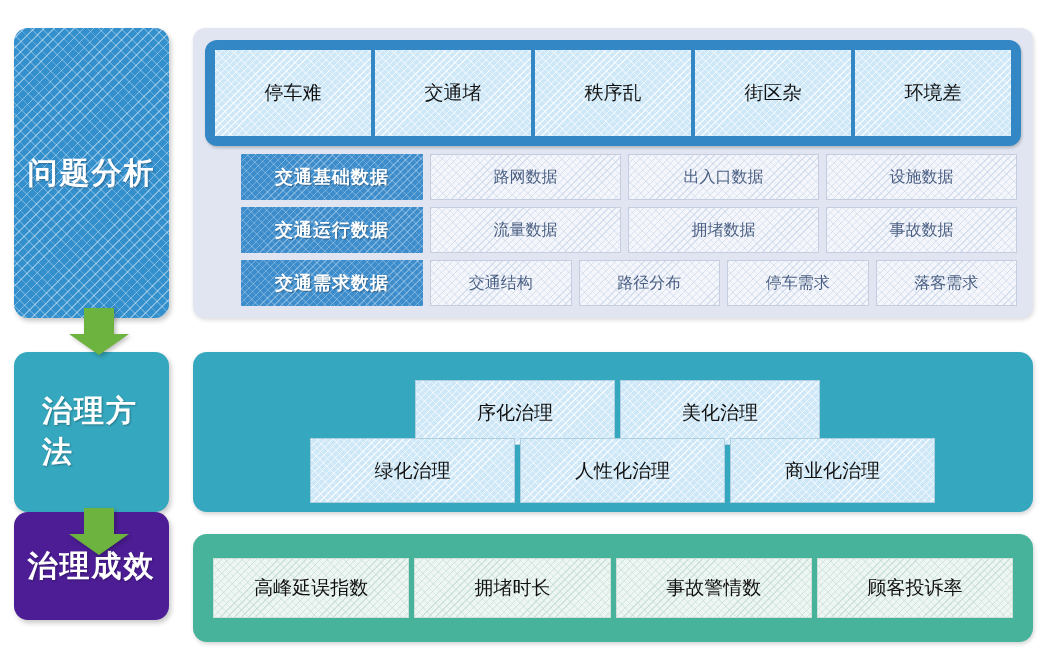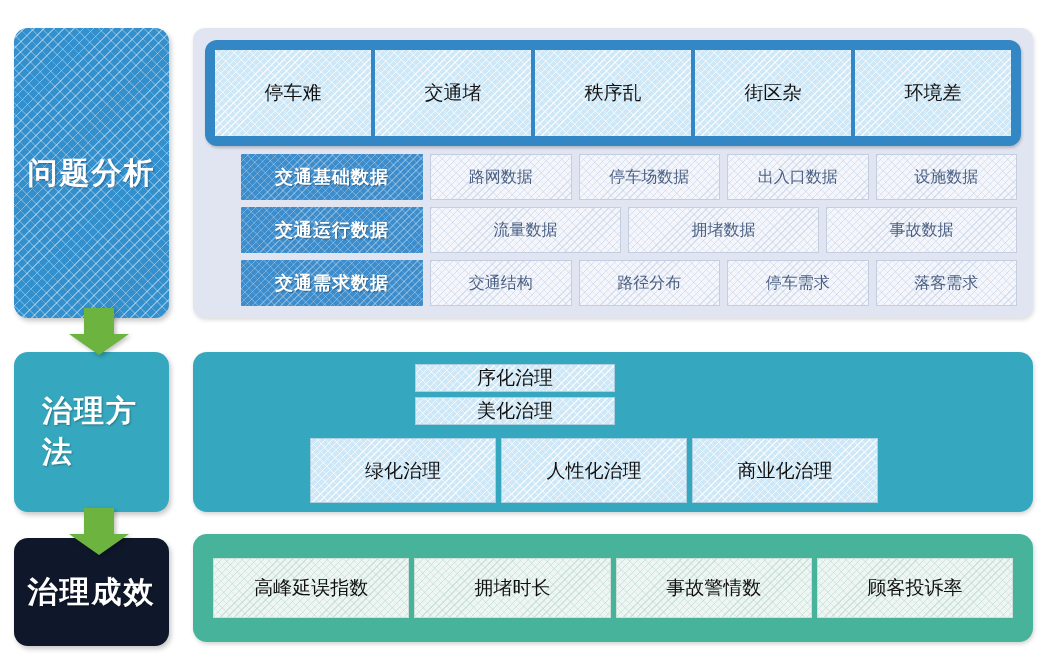--- a/index.html
+++ b/index.html
@@ -59,21 +59,21 @@
     color: #ffffff;
     font-weight: bold;
     font-size: 30px;
     letter-spacing: 2px;
     text-shadow: 1px 1px 2px rgba(0,0,0,.30);
     box-shadow: 2px 3px 5px rgba(0,0,0,.22);
     box-sizing: border-box;
   }
   #rail-problem { top: 28px;  height: 290px; }
   #rail-method  { top: 352px; height: 160px; background: #35a8bf; padding-left: 28px; }
-  #rail-effect  { top: 538px; height: 108px; background: #0f172a; }
+  #rail-effect  { top: 512px; height: 108px; background: #4c1d95; }
 
   
   .arrow {
     position: absolute;
     left: 68px;
     width: 62px;
     height: 48px;
     z-index: 5;
     filter: drop-shadow(2px 2px 2px rgba(0,0,0,.25));
   }
@@ -157,33 +157,33 @@
     background: #35a8bf;
     border-radius: 14px;
     box-shadow: 1px 2px 4px rgba(0,0,0,.18);
   }
   .method-row {
     position: absolute;
     display: flex;
     gap: 5px;
     height: 65px;
   }
-  #method-row-1 { left: 222px; top: 12px; flex-direction: column; }
+  #method-row-1 { left: 222px; top: 28px; }
   #method-row-2 { left: 117px; top: 86px; }
   .method-cell {
     display: flex;
     align-items: center;
     justify-content: center;
     font-size: 19px;
     color: #101010;
     border: 1px solid #aecfe0;
     box-sizing: border-box;
   }
   .method-cell.w1 { width: 200px; }
-  .method-cell.w2 { width: 186px; }
+  .method-cell.w2 { width: 205px; }
 
   
   #panel-effect {
     position: absolute;
     left: 193px; top: 534px;
     width: 840px; height: 108px;
     background: #46b39a;
     border-radius: 14px;
     box-shadow: 1px 2px 4px rgba(0,0,0,.18);
     box-sizing: border-box;
@@ -252,23 +252,20 @@
   <div id="data-rows">
 
     <div class="data-row">
       <div class="data-row-label pat-blue-dark">
         <span>交通基础数据</span>
       </div>
       <div class="data-cell pat-palest">
         <span>路网数据</span>
       </div>
       <div class="data-cell pat-palest">
-        <span>停车场数据</span>
-      </div>
-      <div class="data-cell pat-palest">
         <span>出入口数据</span>
       </div>
       <div class="data-cell pat-palest">
         <span>设施数据</span>
       </div>
     </div>
 
     <div class="data-row">
       <div class="data-row-label pat-blue-dark">
         <span>交通运行数据</span>

